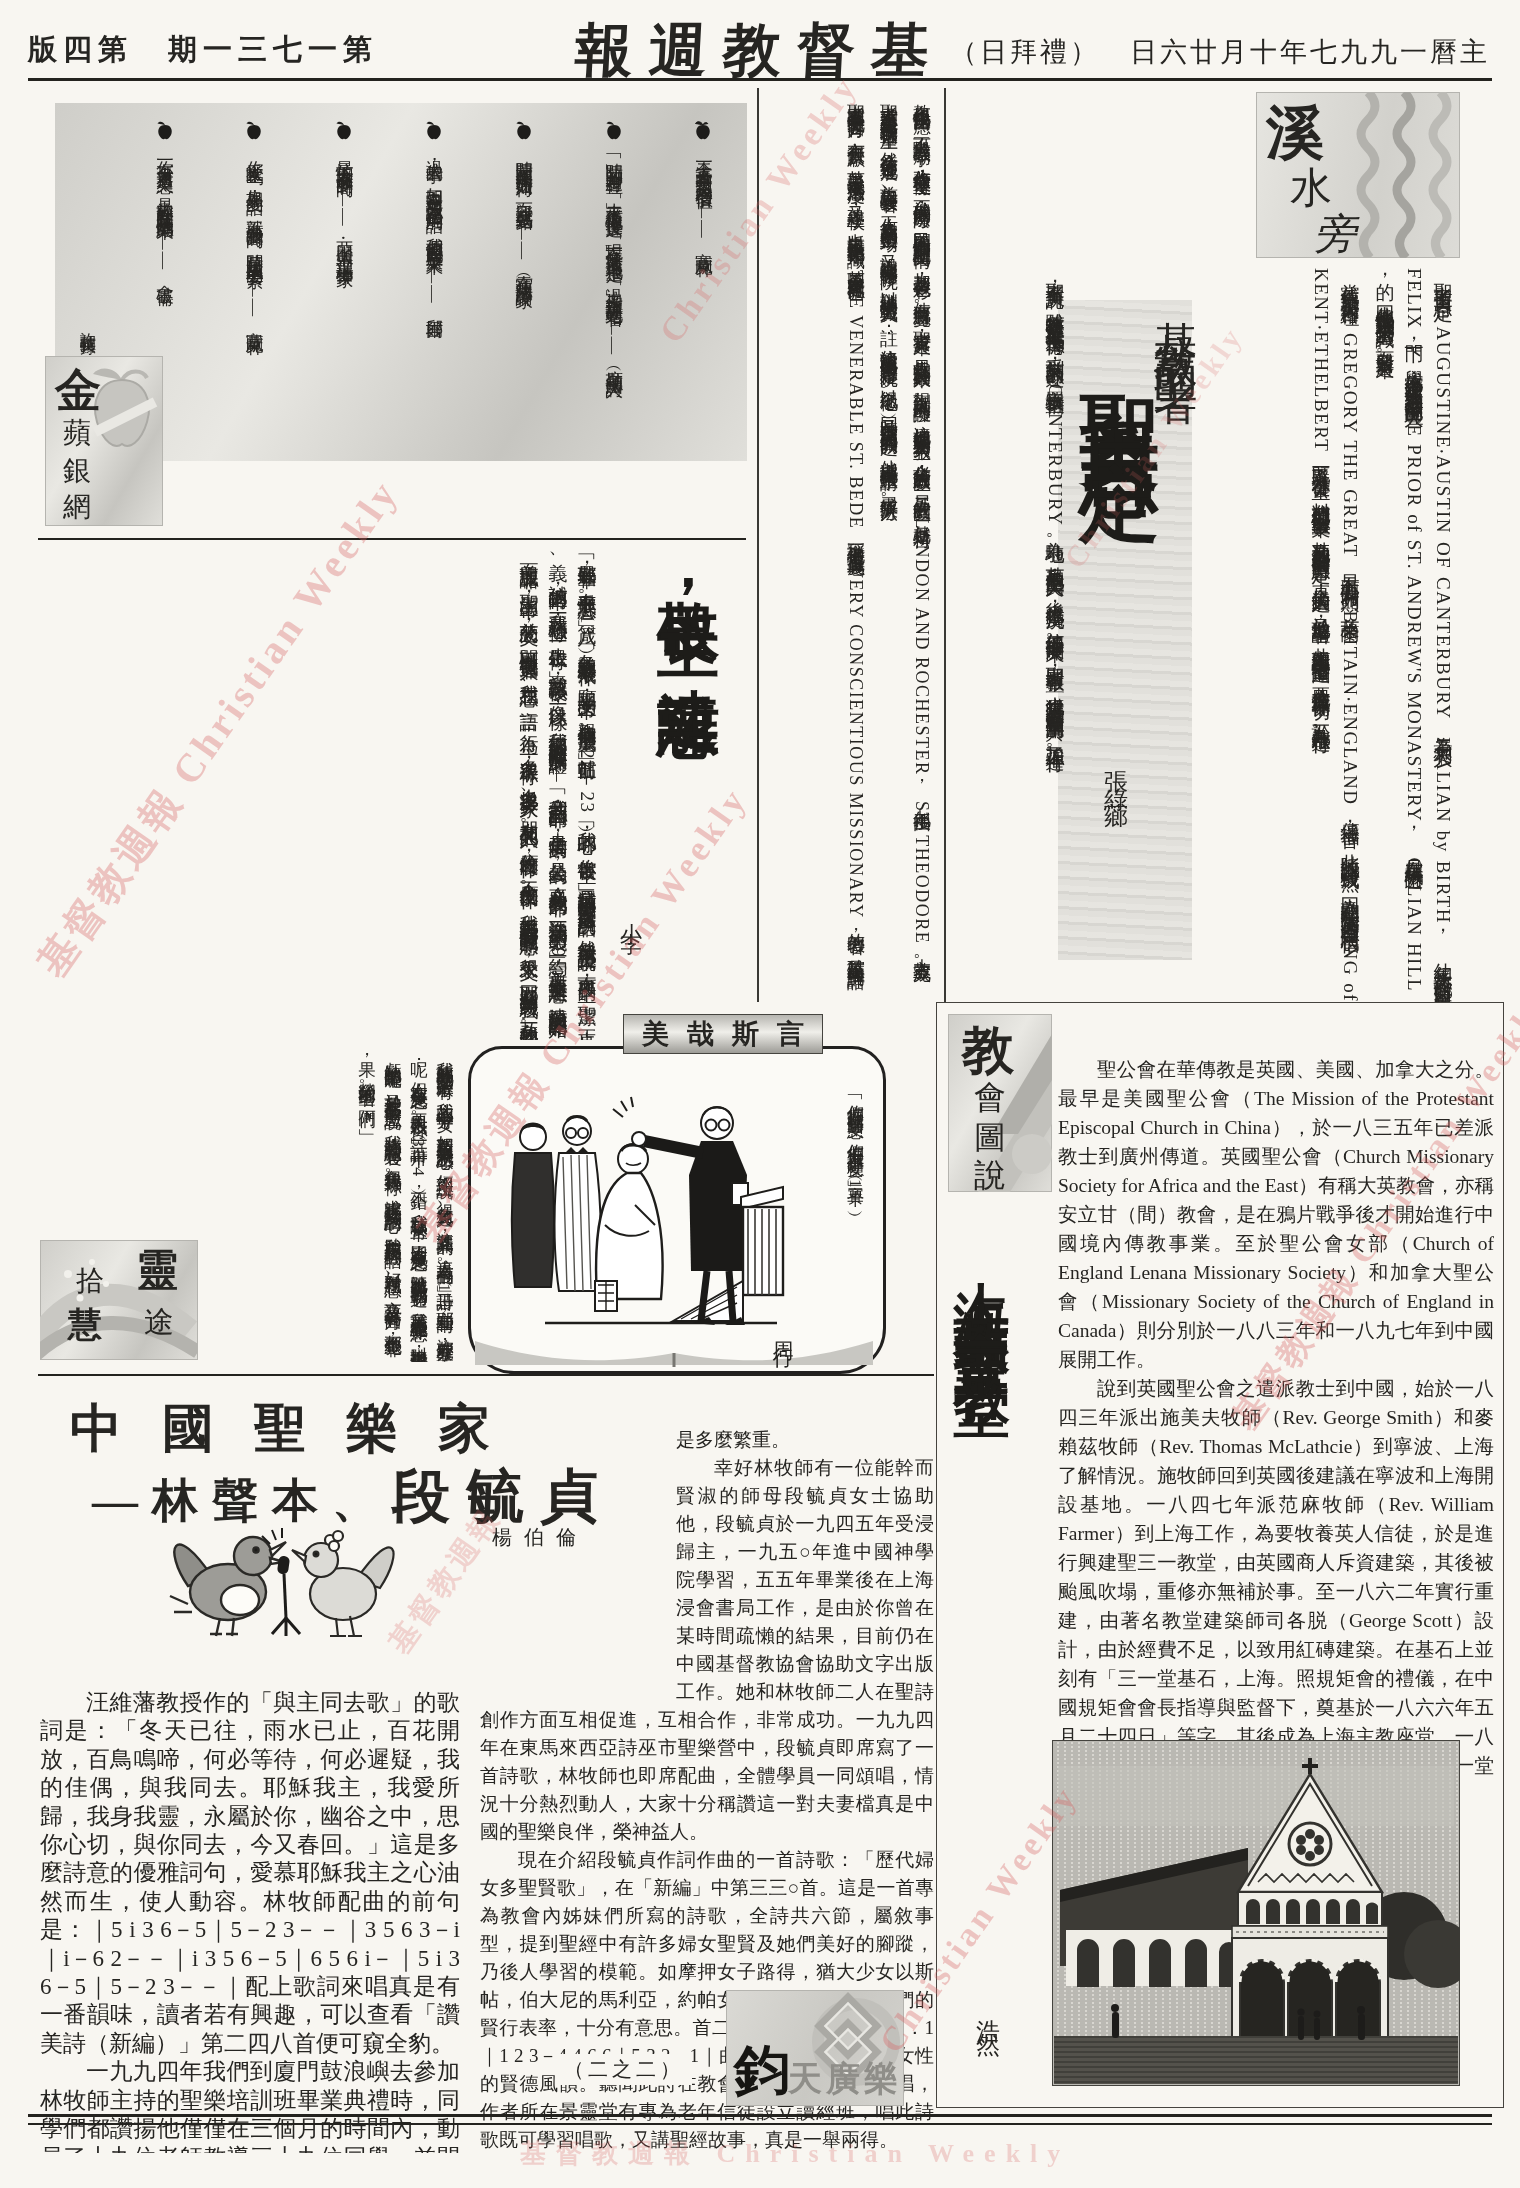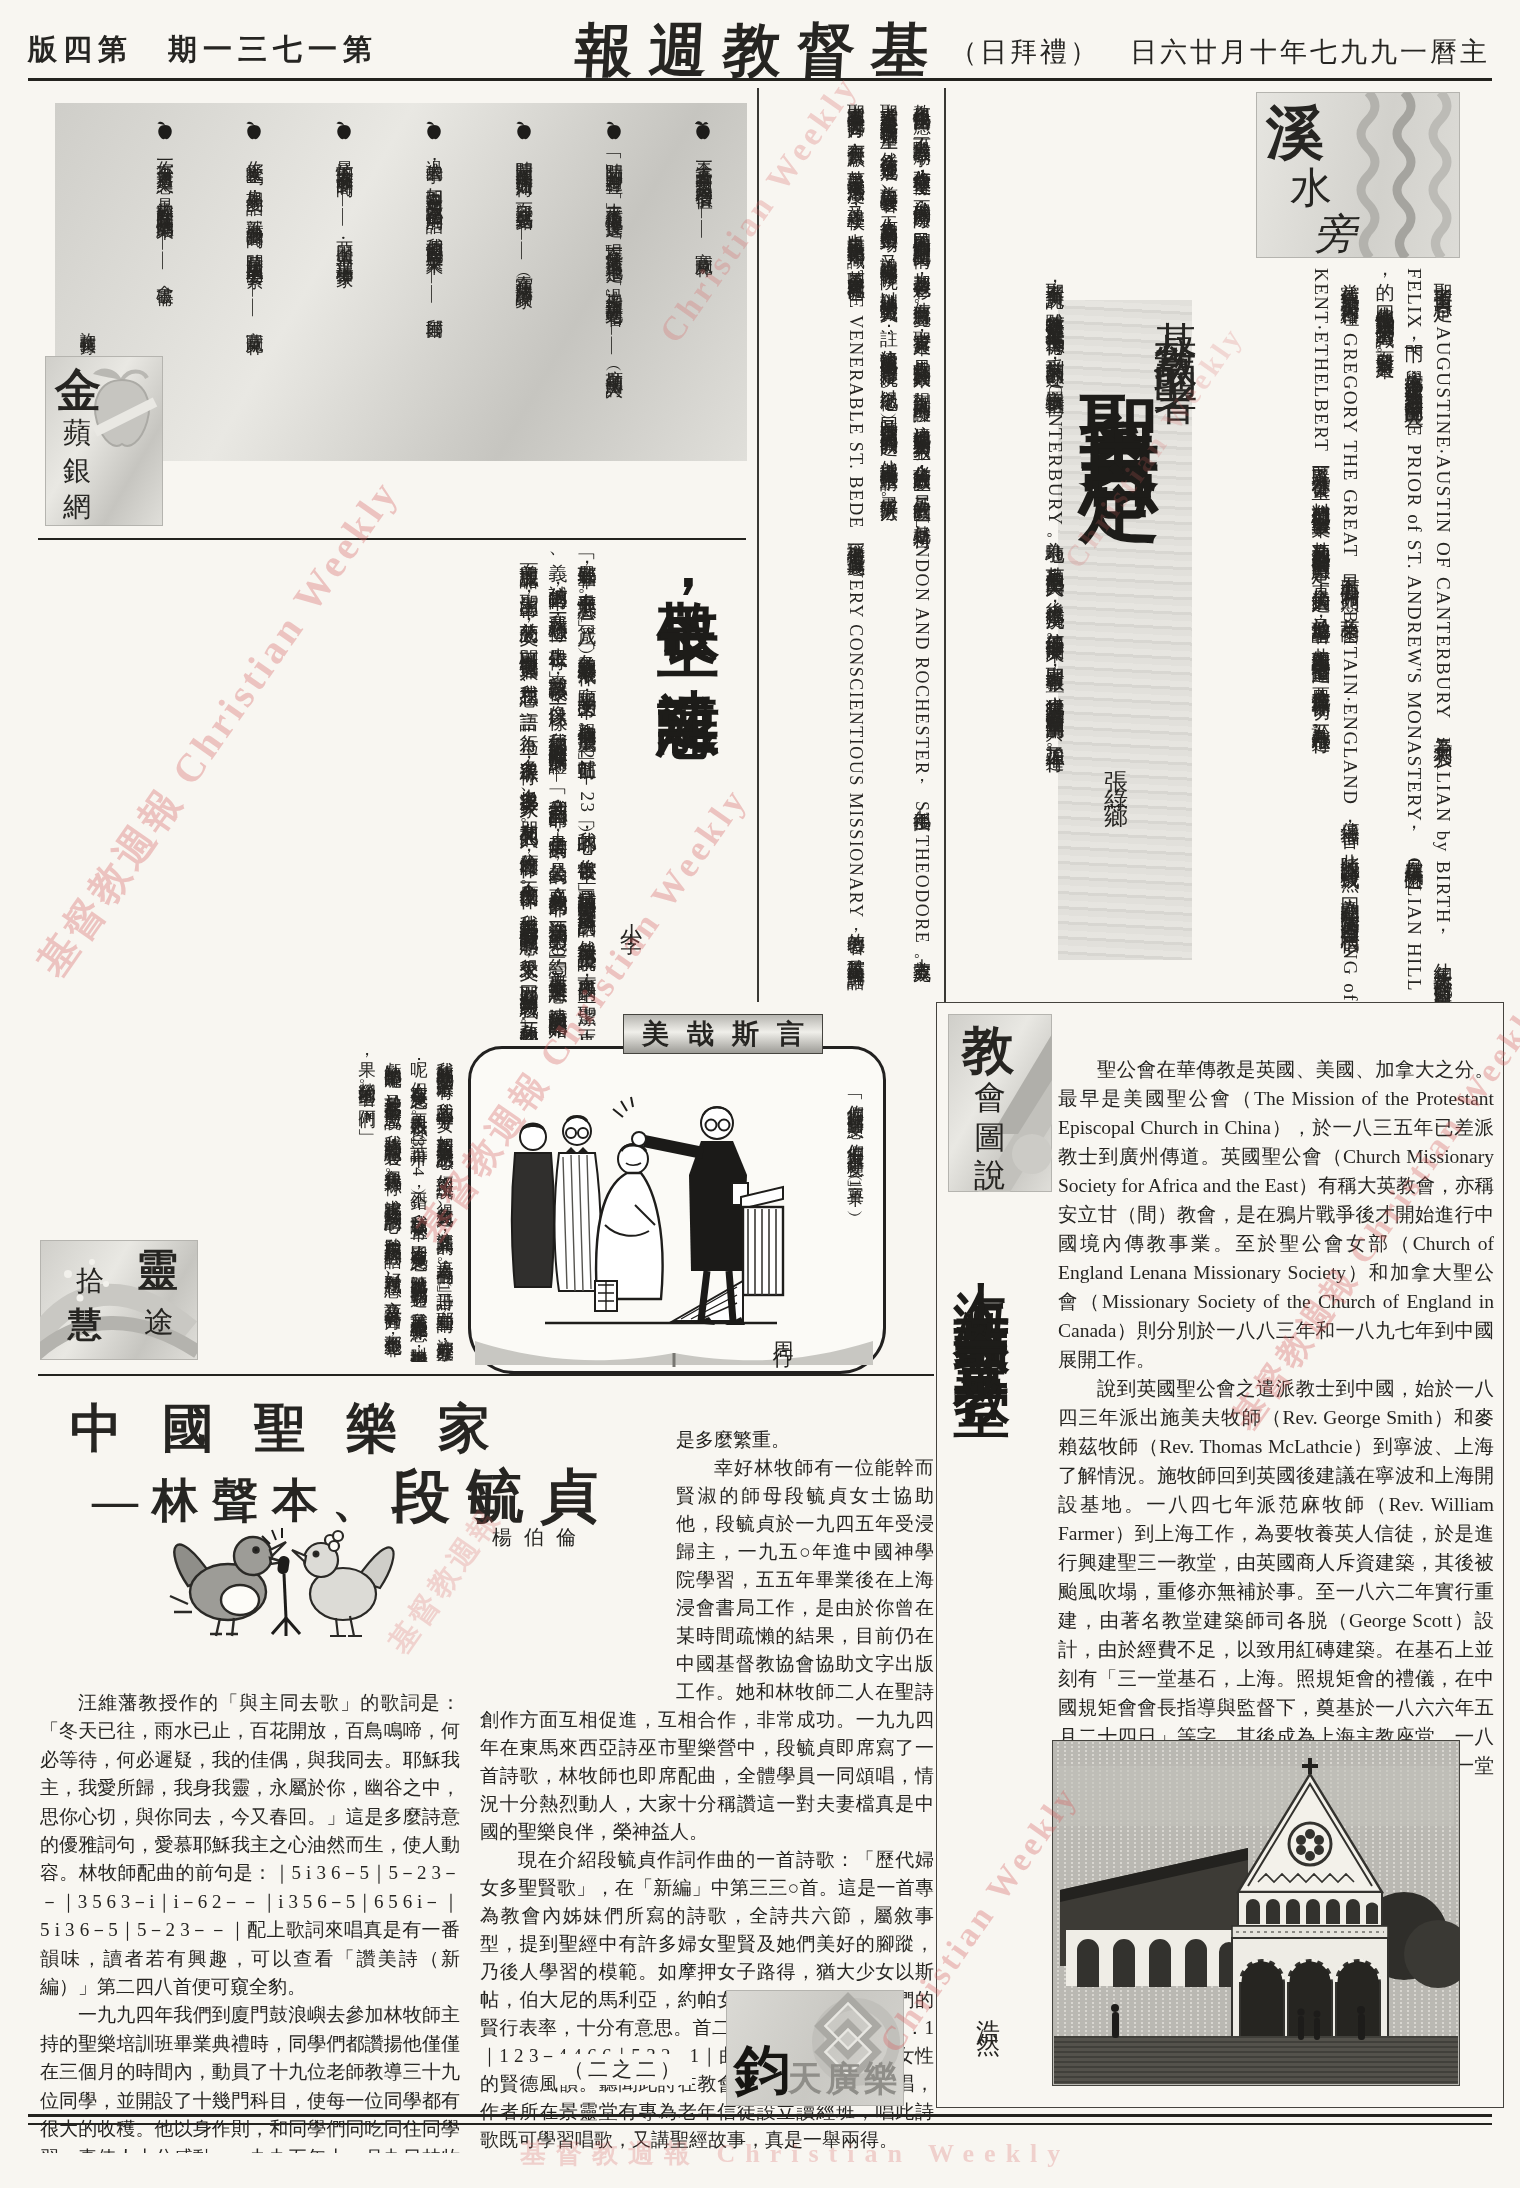--- a/index.html
+++ b/index.html
@@ -340,21 +340,21 @@
       <path d="M172 136 L188 136 M190 136 L204 136" fill="none"></path>
     </g>
     <g>
       <rect x="120" y="56" width="11" height="18" rx="5" fill="#1d1c1a" transform="rotate(8 125 65)"></rect>
       <path d="M126 74 L128 118" stroke="#1d1c1a" stroke-width="3"></path>
       <path d="M128 118 L114 134 M128 118 L142 134 M128 118 L128 136" stroke="#1d1c1a" stroke-width="3"></path>
       <path d="M112 44 L104 36 M118 40 L114 30 M124 38 L124 28" stroke="#1d1c1a" stroke-width="2"></path>
     </g>
   </svg>
 
-  <div class="abs htext" style="left:40px;top:1648px;width:420px;height:464px;font-size:19px;line-height:28.4px;">
+  <div class="abs htext" style="left:40px;top:1648px;width:420px;height:464px;font-size:23px;line-height:28.4px;">
     <p>汪維藩教授作的「與主同去歌」的歌詞是：「冬天已往，雨水已止，百花開放，百鳥鳴啼，何必等待，何必遲疑，我的佳偶，與我同去。耶穌我主，我愛所歸，我身我靈，永屬於你，幽谷之中，思你心切，與你同去，今又春回。」這是多麼詩意的優雅詞句，愛慕耶穌我主之心油然而生，使人動容。林牧師配曲的前句是：｜5 i 3 6－5｜5－2 3－－｜3 5 6 3－i｜i－6 2－－｜i 3 5 6－5｜6 5 6 i－｜5 i 3 6－5｜5－2 3－－｜配上歌詞來唱真是有一番韻味，讀者若有興趣，可以查看「讚美詩（新編）」第二四八首便可窺全豹。</p>
     <p>一九九四年我們到廈門鼓浪嶼去參加林牧師主持的聖樂培訓班畢業典禮時，同學們都讚揚他僅僅在三個月的時間內，動員了十九位老師教導三十九位同學，並開設了十幾門科目，使每一位同學都有很大的收穫。他以身作則，和同學們同吃同住同學習，真使人十分感動。一九九五年十一月九日林牧師夫婦來香港，我們到長洲建道神學院去探望他們，他談到中國大陸有數千萬信徒，而聖樂基礎十分薄弱，很希望海外的聖樂工作者多支持和互相交流，可見得他的責任</p>
   </div>
   <div class="abs htext" style="left:480px;top:1385px;width:454px;height:724px;font-size:19px;line-height:28px;">
     <div style="float:left;width:196px;height:262px;"></div>
     <p style="text-indent:0;"><span>是多麼繁重。</span></p>
     <p>幸好林牧師有一位能幹而賢淑的師母段毓貞女士協助他，段毓貞於一九四五年受浸歸主，一九五○年進中國神學院學習，五五年畢業後在上海浸會書局工作，是由於你曾在某時間疏懶的結果，目前仍在中國基督教協會協助文字出版工作。她和林牧師二人在聖詩創作方面互相促進，互相合作，非常成功。一九九四年在東馬來西亞詩巫市聖樂營中，段毓貞即席寫了一首詩歌，林牧師也即席配曲，全體學員一同頌唱，情況十分熱烈動人，大家十分稱讚這一對夫妻檔真是中國的聖樂良伴，榮神益人。</p>
     <p>現在介紹段毓貞作詞作曲的一首詩歌：「歷代婦女多聖賢歌」，在「新編」中第三三○首。這是一首專為教會內姊妹們所寫的詩歌，全詩共六節，屬敘事型，提到聖經中有許多婦女聖賢及她們美好的腳蹤，乃後人學習的模範。如摩押女子路得，猶大少女以斯帖，伯大尼的馬利亞，約帕女徒多加等人以及他們的賢行表率，十分有意思。首二句的曲調是：｜3 3 5．1｜1 2 3－4 4 6 6｜5 3 2－1｜曲調溫文爾雅，表現女性的賢德風韻。聽聞此詩在教會婦女聚會中常常頌唱，作者所在景靈堂有專為老年信徒設立讀經班，唱此詩歌既可學習唱歌，又講聖經故事，真是一舉兩得。</p>
   </div>
   <div class="abs" style="left:556px;top:2054px;font-size:20px;letter-spacing:4px;background:#f8f6f1;padding:2px 8px;z-index:4;">（二之二）</div>

